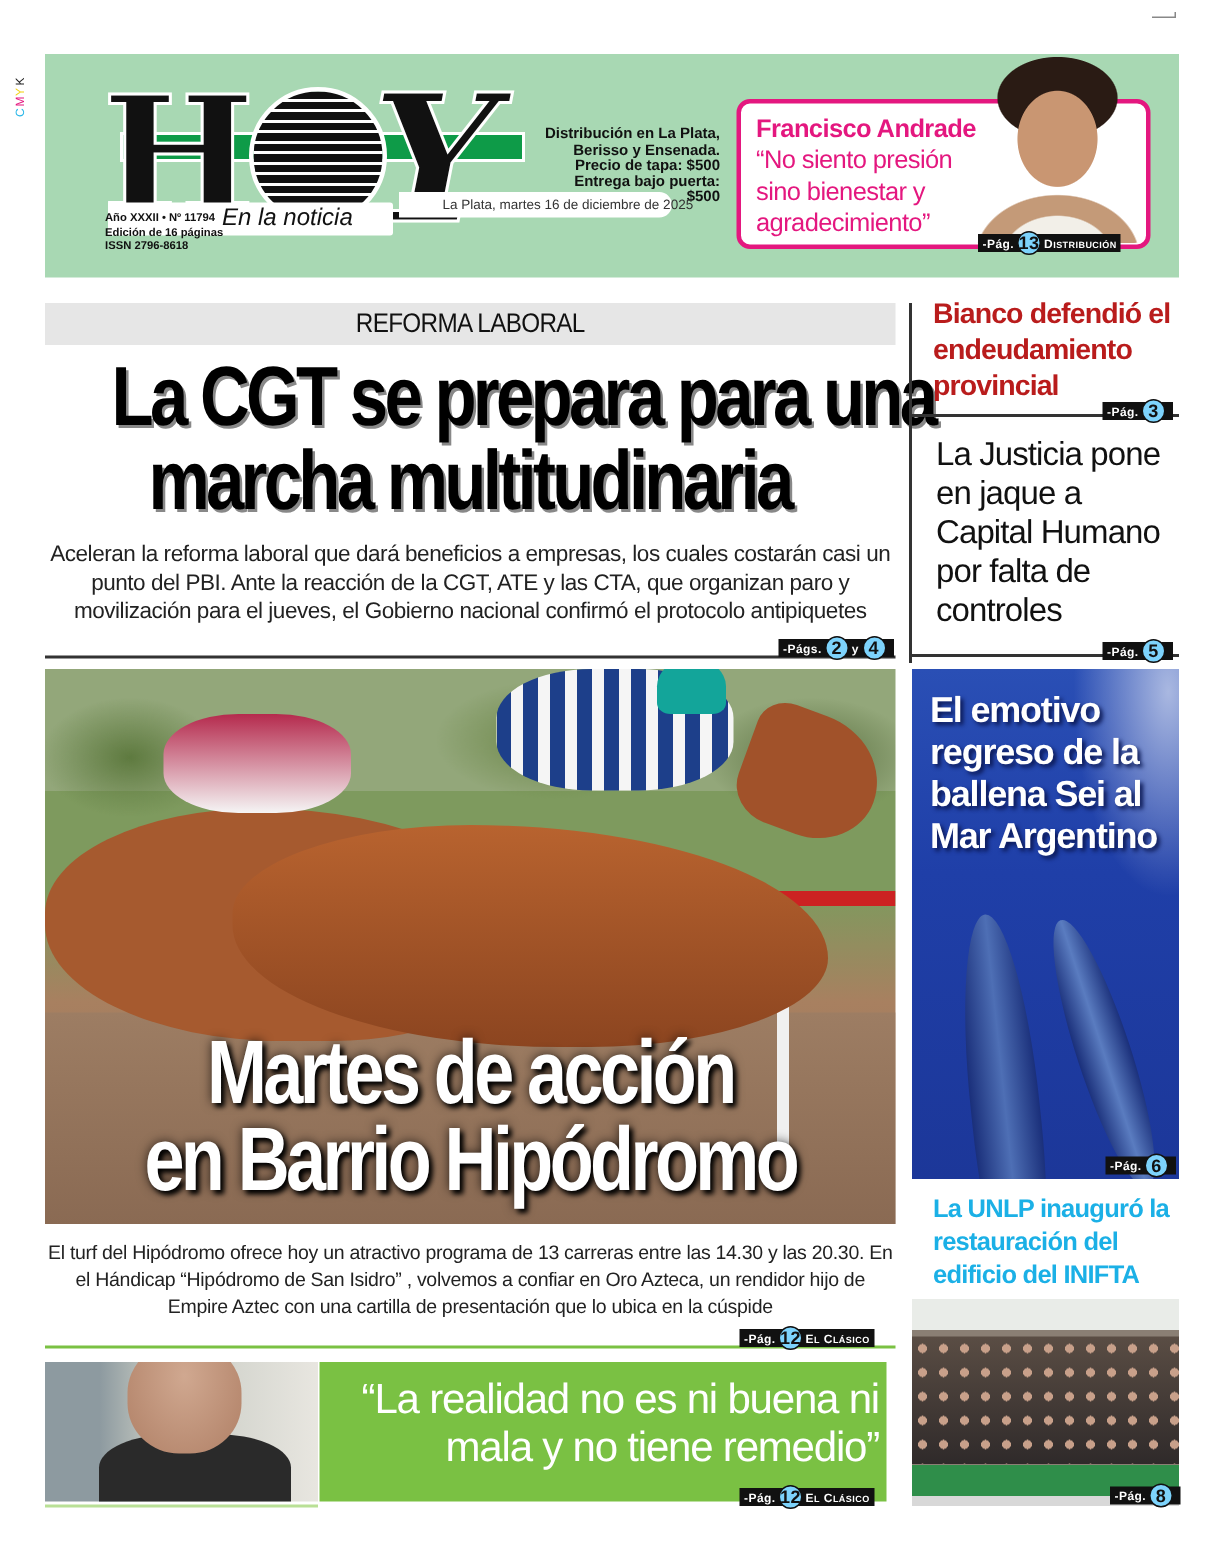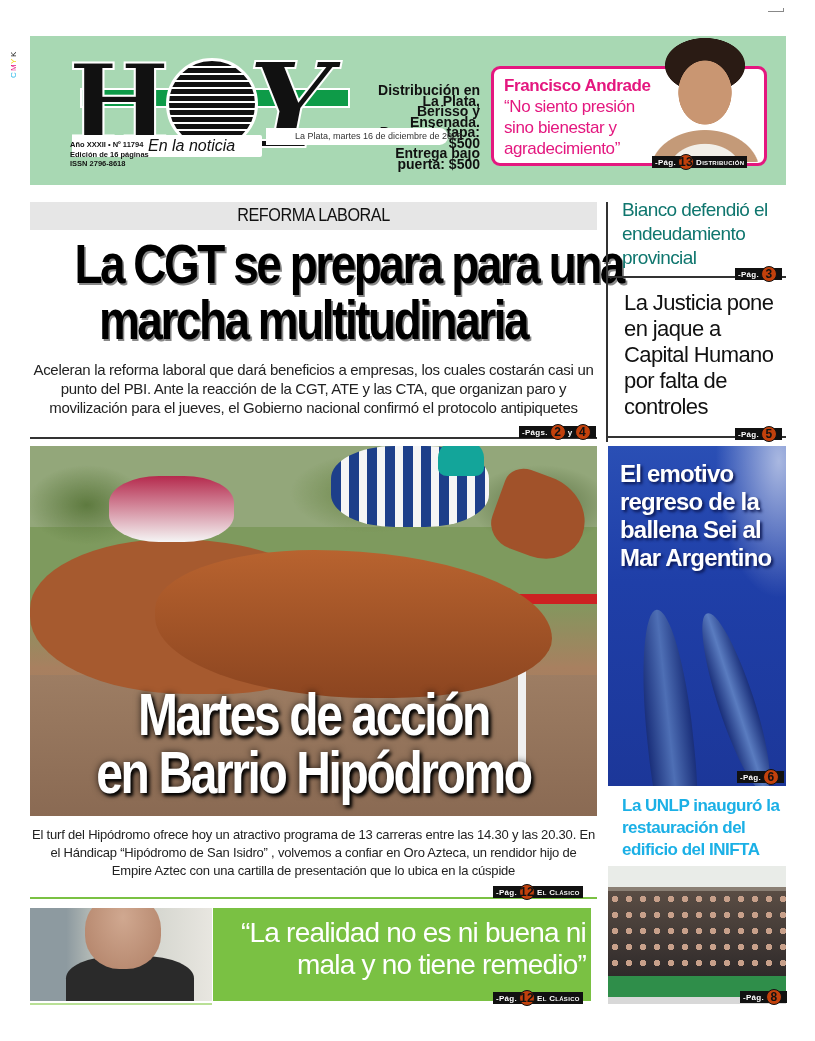--- a/index.html
+++ b/index.html
@@ -17,36 +17,36 @@
   .masthead { left: 30px; top: 36px; width: 756px; height: 149px; background: #a8d8b3; }
   .logo-wrap { left: 68px; top: 52px; width: 290px; height: 112px; }
   .logo-green-bar { left: 12px; top: 36px; width: 270px; height: 20px; background: #0e9b48; border: 2px solid #fff; }
   .logo-H { left: 0; top: 0; font-family: "DejaVu Serif", serif; font-weight: bold; font-size: 108px; line-height: 104px; color: #111; -webkit-text-stroke: 2px #fff; letter-spacing: -6px; }
   .logo-O { left: 98px; top: 6px; width: 92px; height: 92px; border-radius: 50%; border: 3px solid #fff;
     background: repeating-linear-gradient(180deg, #111 0 5px, #fff 5px 7px); }
   .logo-Y { left: 180px; top: -2px; font-family: "DejaVu Serif", serif; font-weight: bold; font-size: 118px; line-height: 112px; color: #111; -webkit-text-stroke: 2px #fff; font-style: italic; }
   .tagline-bar { left: 72px; top: 135px; width: 190px; height: 22px; background: #fff; border-radius: 0 2px 2px 0; }
   .tagline { left: 148px; top: 137px; font-size: 16px; font-style: italic; color: #111; }
   .issue-info { left: 70px; top: 140px; font-size: 7.5px; font-weight: bold; line-height: 9.5px; color: #111; }
-  .distribution { left: 360px; top: 85px; font-size: 14px; font-weight: bold; line-height: 10.5px; color: #111; text-align: right; width: 120px; }
+  .distribution { left: 360px; top: 85px; font-size: 10px; font-weight: bold; line-height: 10.5px; color: #111; text-align: right; width: 120px; }
   .dateline-pill { left: 266px; top: 128px; width: 182px; height: 17px; background: #fff; border-radius: 0 9px 9px 0; }
   .dateline { left: 295px; top: 131px; font-size: 9px; color: #333; }
 
   
   .promo-box { left: 491px; top: 66px; width: 276px; height: 100px; background: #fff; border: 3px solid #e4177f; border-radius: 9px; }
   .promo-name { left: 504px; top: 76px; font-weight: bold; font-size: 17px; color: #e4177f; letter-spacing: -0.4px; }
   .promo-quote { left: 504px; top: 96px; font-size: 17px; line-height: 21px; color: #e4177f; width: 160px; letter-spacing: -0.4px; }
   .promo-photo { left: 646px; top: 38px; width: 118px; height: 124px; border-radius: 40% 40% 8px 8px;
     background: radial-gradient(ellipse 30px 36px at 50% 44%, #c99672 0 88%, transparent 90%),
                 radial-gradient(ellipse 44px 30px at 50% 22%, #2a1b14 0 90%, transparent 92%),
                 radial-gradient(ellipse 60px 46px at 50% 108%, #f2efe8 0 60%, #c49a78 62% 90%, transparent 92%); }
 
   
   .pref { display: inline-flex; align-items: center; background: #111; color: #fff; font-weight: bold; font-size: 8px; height: 12px; padding: 0 3px; letter-spacing: 0.3px; white-space: nowrap; }
-  .pref .num { display: inline-flex; align-items: center; justify-content: center; width: 16px; height: 16px; border-radius: 50%; background: #c2410c; color: #111; border: 1.5px solid #111; font-size: 12px; margin: 0 2px; }
+  .pref .num { display: inline-flex; align-items: center; justify-content: center; width: 16px; height: 16px; border-radius: 50%; background: #7dd3fc; color: #111; border: 1.5px solid #111; font-size: 12px; margin: 0 2px; }
   .pref .sect { font-variant: small-caps; }
 
   
   .kicker-bar { left: 30px; top: 202px; width: 567px; height: 28px; background: #e6e6e6; }
   .kicker { left: 30px; top: 205px; width: 567px; text-align: center; font-size: 18px; color: #111; letter-spacing: -0.5px; transform: scaleX(0.9); }
   .headline { left: 22px; top: 236px; width: 582px; text-align: center; font-family: "Liberation Sans", sans-serif; font-weight: bold; font-size: 56px; line-height: 56px; color: #000; letter-spacing: -3px; transform: scaleX(0.82); transform-origin: 50% 0; text-shadow: 2px 2px 0 #888; white-space: nowrap; }
   .lede { left: 30px; top: 360px; width: 567px; text-align: center; font-size: 15px; line-height: 19px; color: #222; letter-spacing: -0.3px; }
   .rule-main { left: 30px; top: 437px; width: 567px; height: 1.5px; background: #333; }
   .pref-main { left: 519px; top: 426px; }
 
@@ -73,21 +73,21 @@
   .quote-photo { left: 30px; top: 908px; width: 182px; height: 93px; overflow: hidden; background: linear-gradient(90deg,#8d9aa0 0 20%,#c4c8c0 40%,#e8e6e0 100%); }
   .quote-photo .coat { position:absolute; left:20%; top:52%; width:70%; height:60%; border-radius:40% 40% 0 0; background:#2a2a2a; }
   .quote-photo .head { position:absolute; left:30%; top:-14%; width:42%; height:80%; border-radius:45%; background: radial-gradient(ellipse at 50% 30%, #d0a890, #b08066); }
   .quote-green { left: 213px; top: 908px; width: 378px; height: 93px; background: #7ac143; }
   .quote-text { left: 218px; top: 917px; width: 368px; text-align: right; font-size: 28px; line-height: 32px; color: #fff; letter-spacing: -0.8px; }
   .pref-quote { left: 493px; top: 992px; }
   .rule-green-bottom { left: 30px; top: 1003px; width: 182px; height: 1.5px; background: #b9e096; }
 
   
   .col-rule { left: 606px; top: 202px; width: 1.5px; height: 240px; background: #333; }
-  .side-1 { left: 622px; top: 198px; width: 165px; font-weight: normal; font-size: 19px; line-height: 24px; color: #0f766e; letter-spacing: -0.6px; }
+  .side-1 { left: 622px; top: 198px; width: 165px; font-weight: bold; font-size: 19px; line-height: 24px; color: #b91c1c; letter-spacing: -0.6px; }
   .pref-side1 { left: 735px; top: 268px; }
   .rule-side1 { left: 606px; top: 276px; width: 180px; height: 1.5px; background: #333; }
   .side-2 { left: 624px; top: 290px; width: 165px; font-size: 22px; line-height: 26px; color: #111; letter-spacing: -0.6px; }
   .pref-side2 { left: 735px; top: 428px; }
   .rule-side2 { left: 606px; top: 436px; width: 180px; height: 1.5px; background: #333; }
 
   .whale { left: 608px; top: 446px; width: 178px; height: 340px; overflow: hidden;
     background: linear-gradient(180deg,#2a4fb5 0%,#1f3fa8 40%,#1c3799 100%); }
   .whale .w1 { position:absolute; left:22%; top:48%; width:26%; height:75%; border-radius: 50% 50% 45% 45%; background: linear-gradient(90deg,#1a2f7a,#4e6fb5 50%,#1a2f7a); transform: rotate(-6deg); }
   .whale .w2 { position:absolute; left:62%; top:48%; width:20%; height:55%; border-radius: 50%; background: linear-gradient(90deg,#1a2f7a,#5a7cc0 50%,#1a2f7a); transform: rotate(-18deg); }

